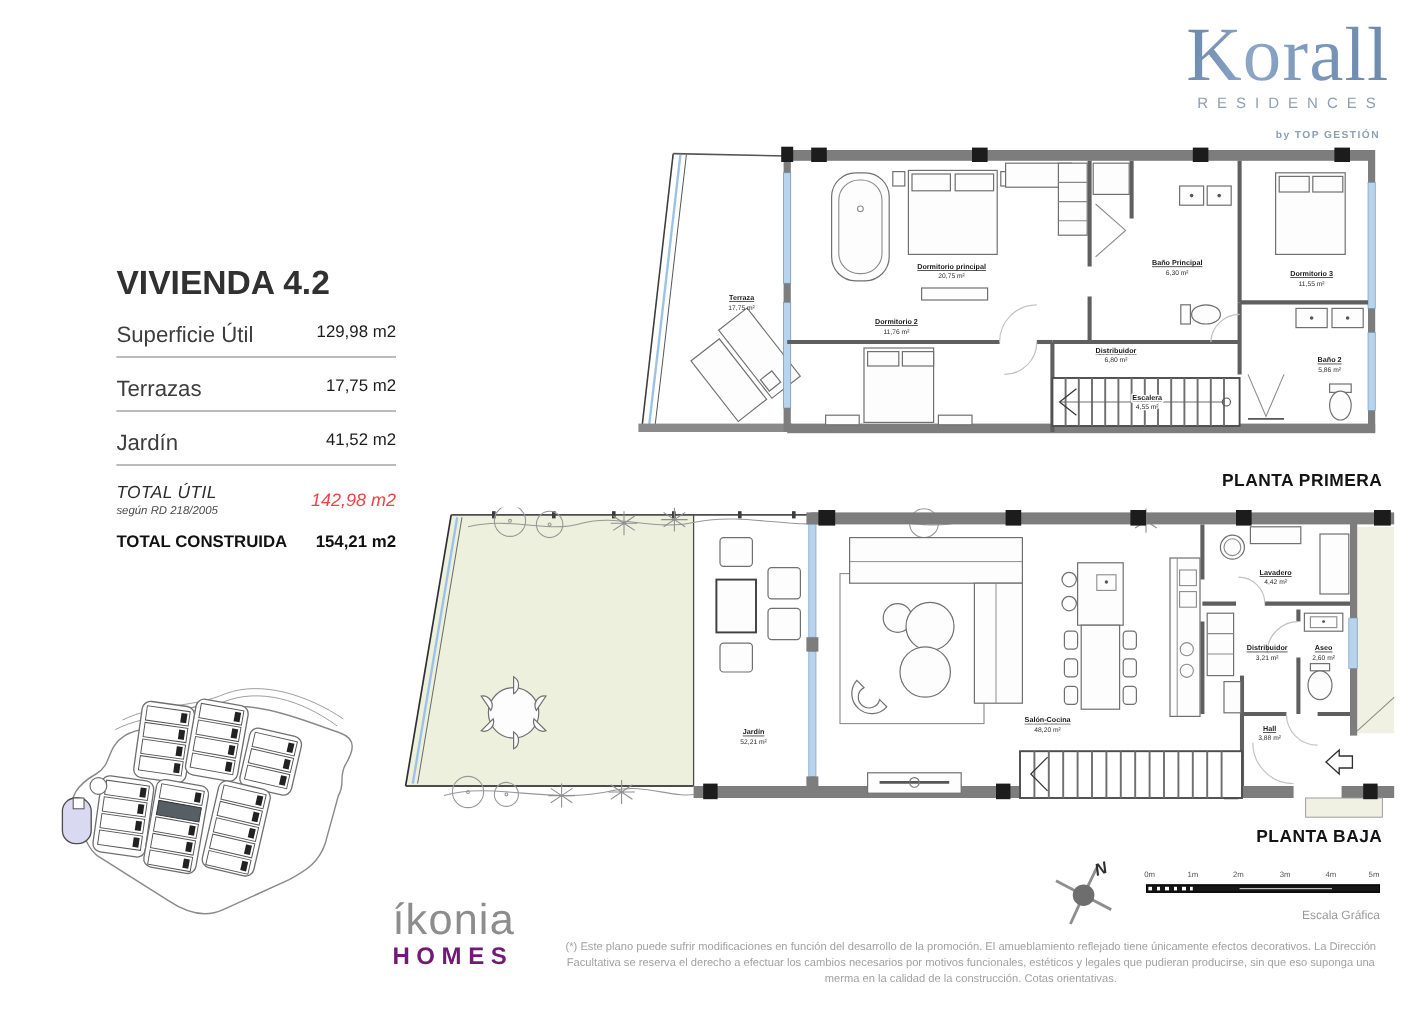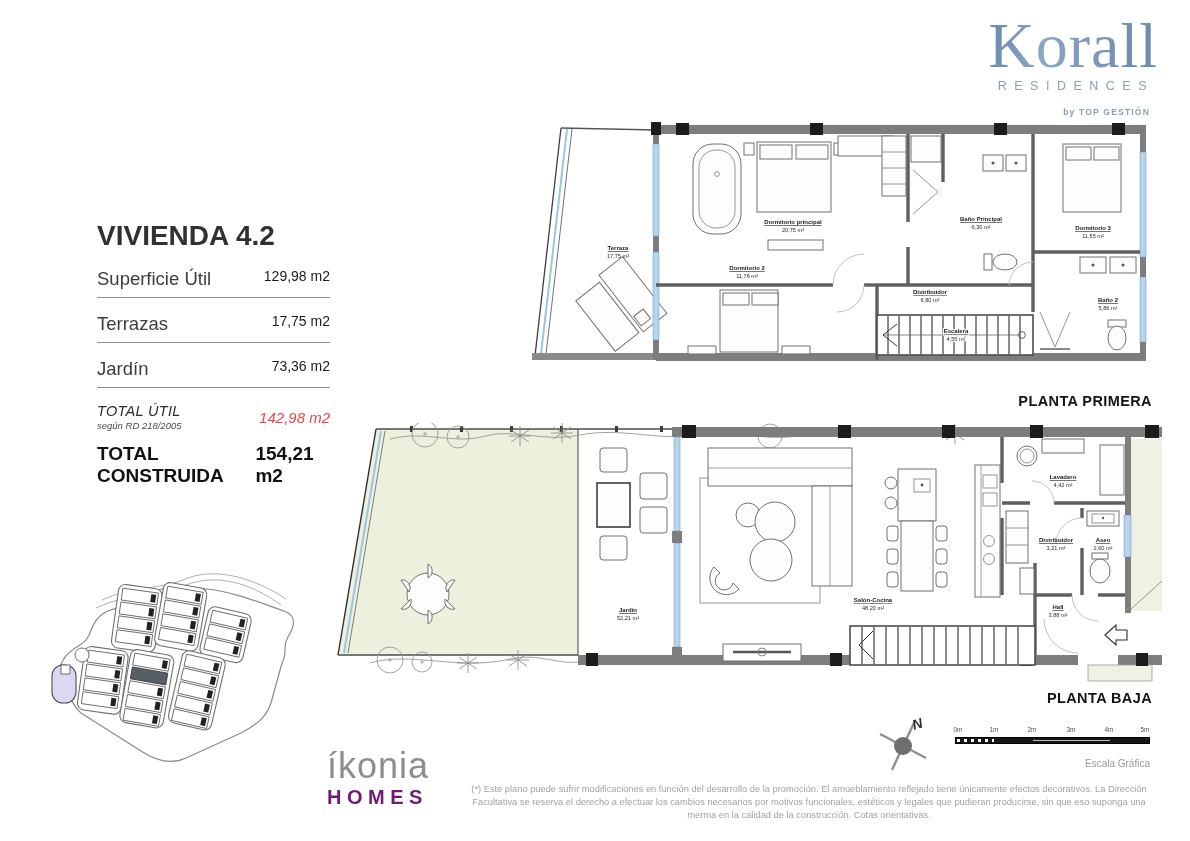--- a/index.html
+++ b/index.html
@@ -22,21 +22,21 @@
   .panel-title{font-size:28px;font-weight:800;color:#313131;margin-bottom:16px;}
   .spec-row{display:flex;justify-content:space-between;align-items:flex-start;
             border-bottom:1.3px solid #8f8f8f;padding-bottom:7px;margin-bottom:15px;}
   .spec-label{font-size:18.5px;color:#3d3d3d;}
   .spec-value{font-size:14px;color:#1c1c1c;}
   .tu-row{display:flex;justify-content:space-between;align-items:center;margin-bottom:12px;font-style:italic;}
   .tu-label{font-size:14.5px;color:#2c2c2c;letter-spacing:0.3px;}
   .tu-sub{font-size:9.5px;color:#4a4a4a;margin-top:1px;}
   .tu-value{font-size:15px;color:#ef4444;}
   .tc-row{display:flex;justify-content:space-between;align-items:center;}
-  .tc-label,.tc-value{font-size:19px;font-weight:bold;color:#111;}
+  .tc-label,.tc-value{font-size:14px;font-weight:bold;color:#111;}
 
   
   .caption{width:152px;text-align:right;font-size:14.5px;font-weight:bold;color:#141414;letter-spacing:0.4px;}
 
   
   .ikonia-wrap{left:327px;top:748px;}
   .ikonia{font-size:36px;color:#8d8d8d;letter-spacing:1px;line-height:1;}
   .homes{font-size:20px;color:#701a75;letter-spacing:5.5px;font-weight:bold;margin-top:2px;}
   .disclaimer{left:465px;top:783px;width:688px;font-size:9.3px;color:#a2a2a2;line-height:1.4;text-align:center;}
   .scalebar{left:955px;top:726px;width:194px;height:24px;}
@@ -78,21 +78,21 @@
   <div class="spec-row">
     <span class="spec-label">Superficie Útil</span>
     <span class="spec-value">129,98 m2</span>
   </div>
   <div class="spec-row">
     <span class="spec-label">Terrazas</span>
     <span class="spec-value">17,75 m2</span>
   </div>
   <div class="spec-row">
     <span class="spec-label">Jardín</span>
-    <span class="spec-value">73,36 m2</span>
+    <span class="spec-value">41,52 m2</span>
   </div>
   <div class="tu-row">
     <span>
       <div class="tu-label">TOTAL ÚTIL</div>
       <div class="tu-sub">según RD 218/2005</div>
     </span>
     <span class="tu-value">142,98 m2</span>
   </div>
   <div class="tc-row">
     <span class="tc-label">TOTAL CONSTRUIDA</span>

